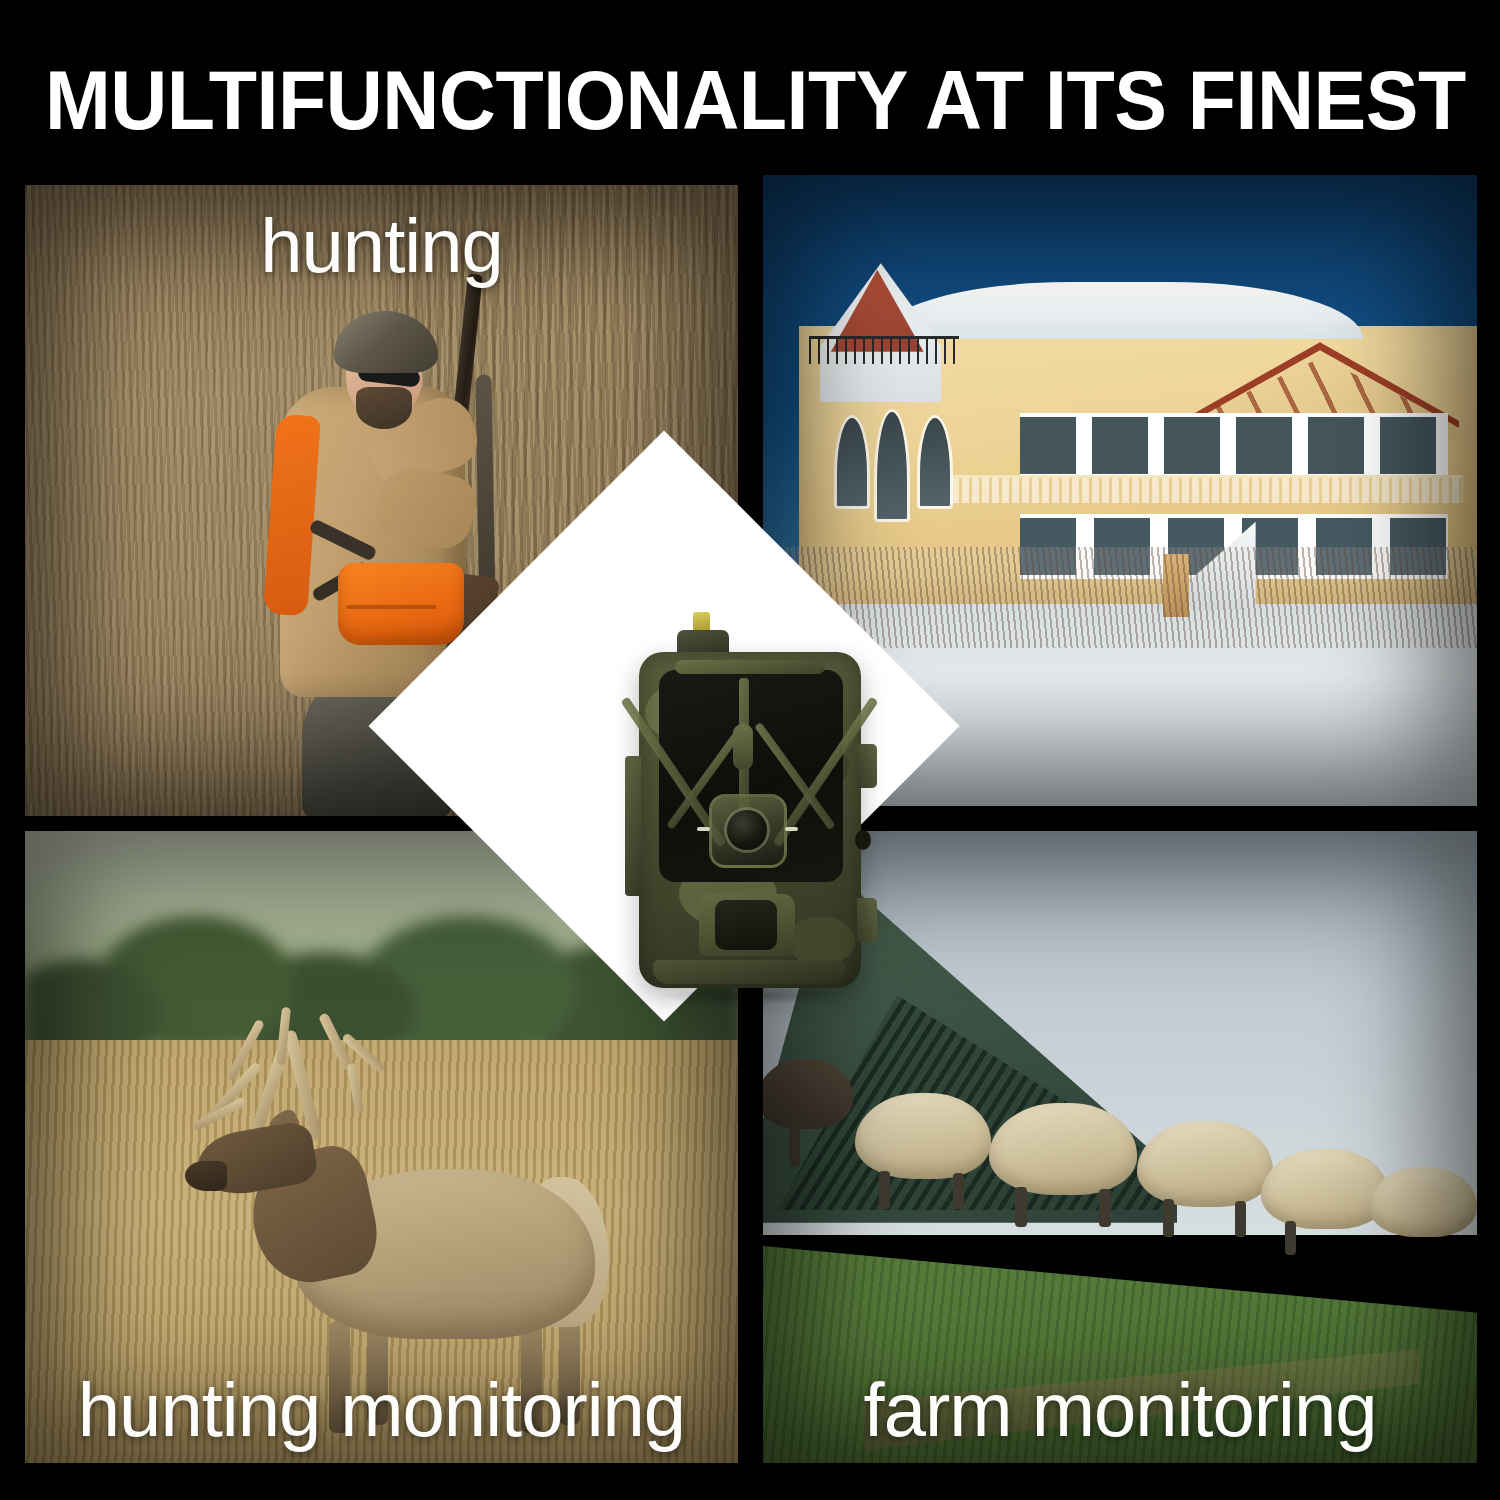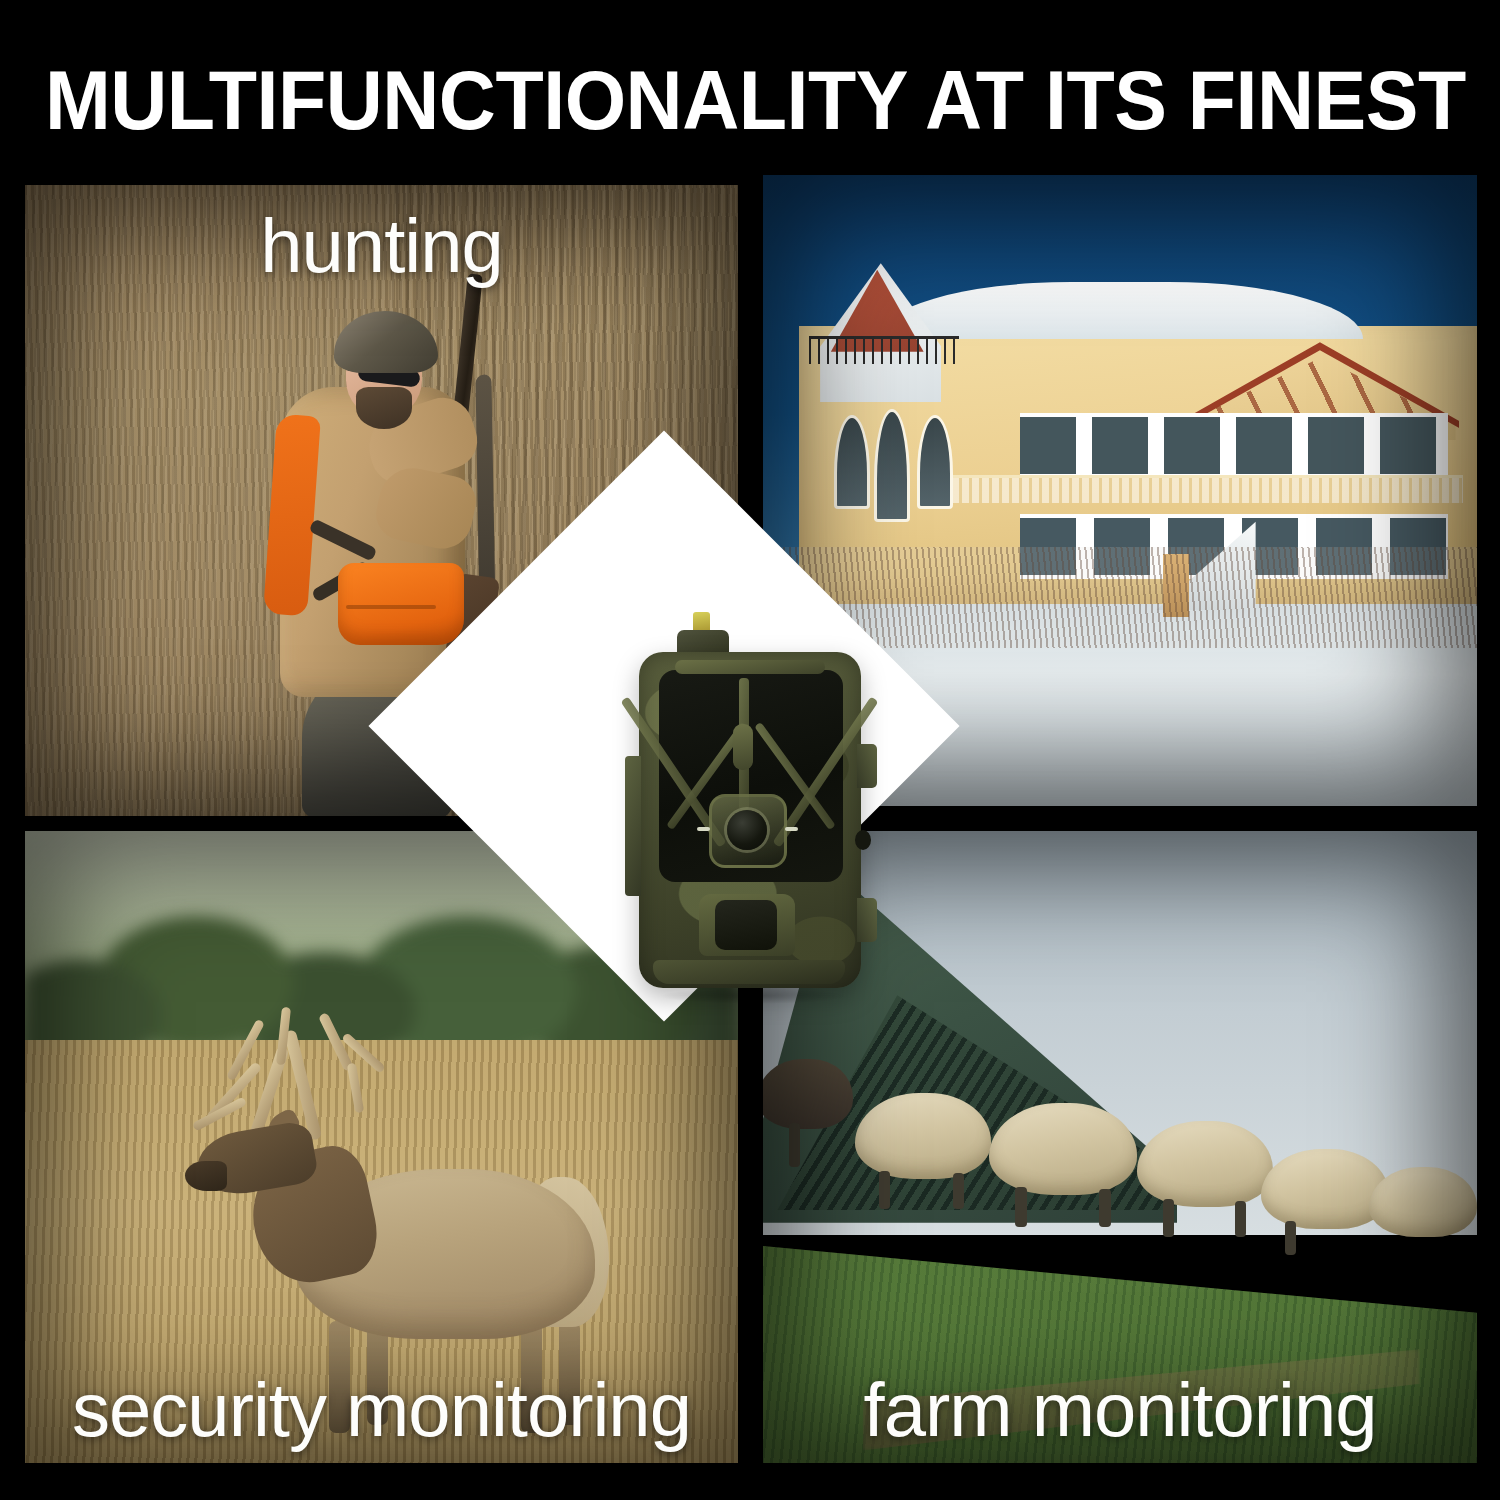--- a/index.html
+++ b/index.html
@@ -592,21 +592,21 @@
           <div class="elk-leg l4"></div>
           <div class="elk-rump"></div>
           <div class="elk-body"></div>
           <div class="elk-neck"></div>
           <div class="elk-ear"></div>
           <div class="elk-head"></div>
           <div class="elk-muzzle"></div>
         </div>
         <div class="vignette"></div>
       </div>
-      <div class="caption bottom">security monitoring</div>
+      <div class="caption bottom">hunting monitoring</div>
     </div>
 
     <div class="panel br">
       <div class="scene">
         <div class="farm-sky"></div>
         <div class="farm-mtn"></div>
         <div class="farm-forest"></div>
         <div class="farm-grass"></div>
         <div class="farm-path"></div>
 

